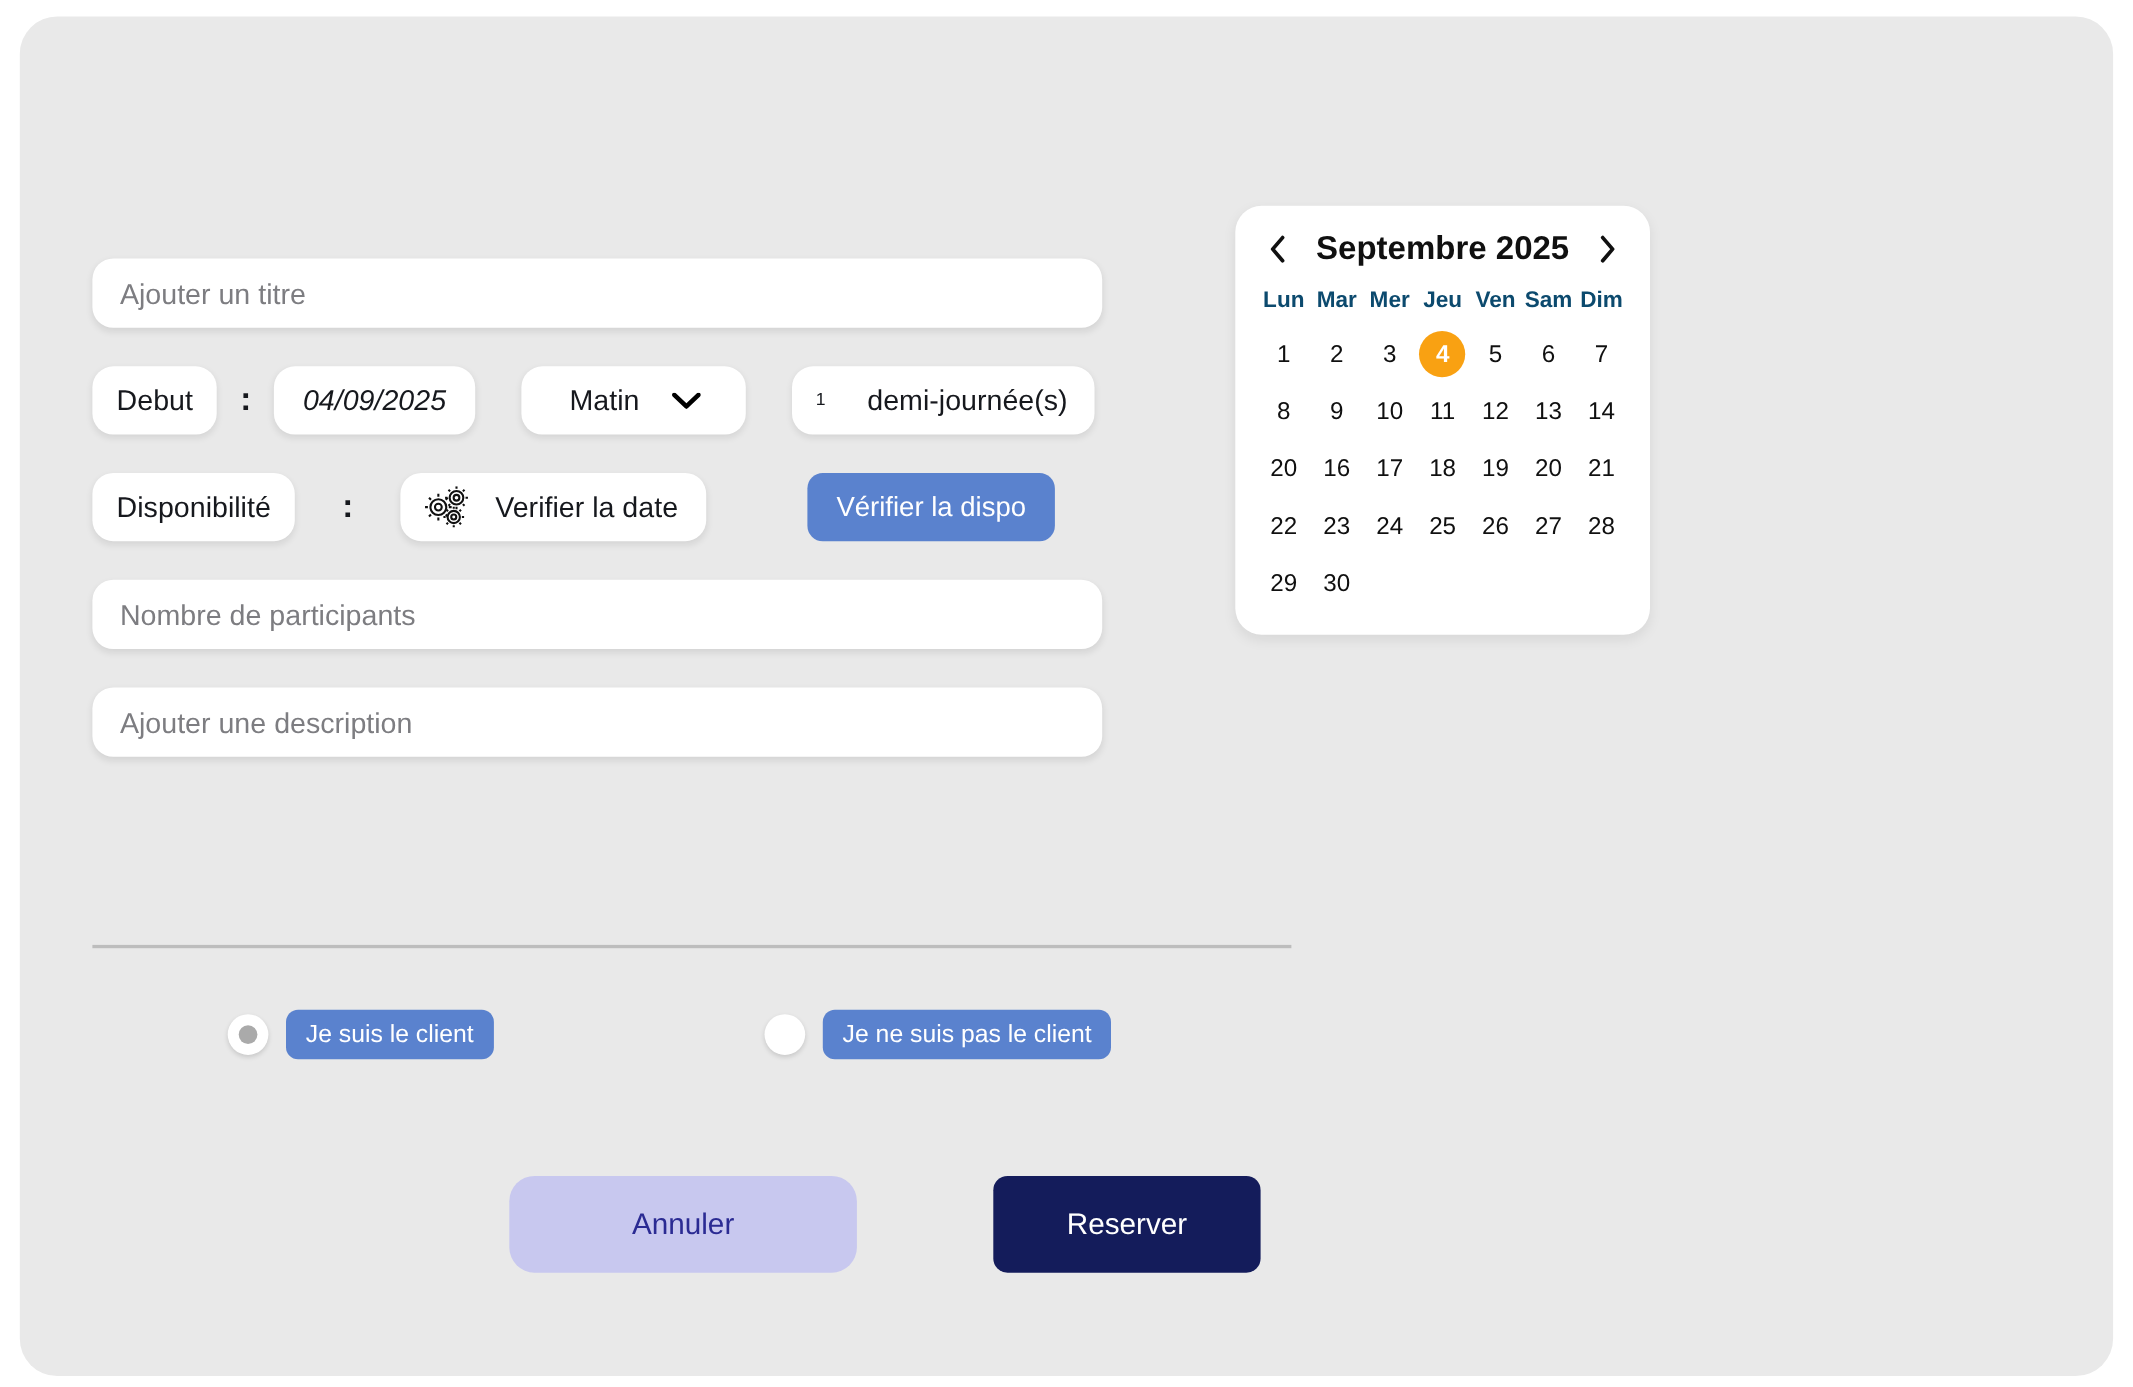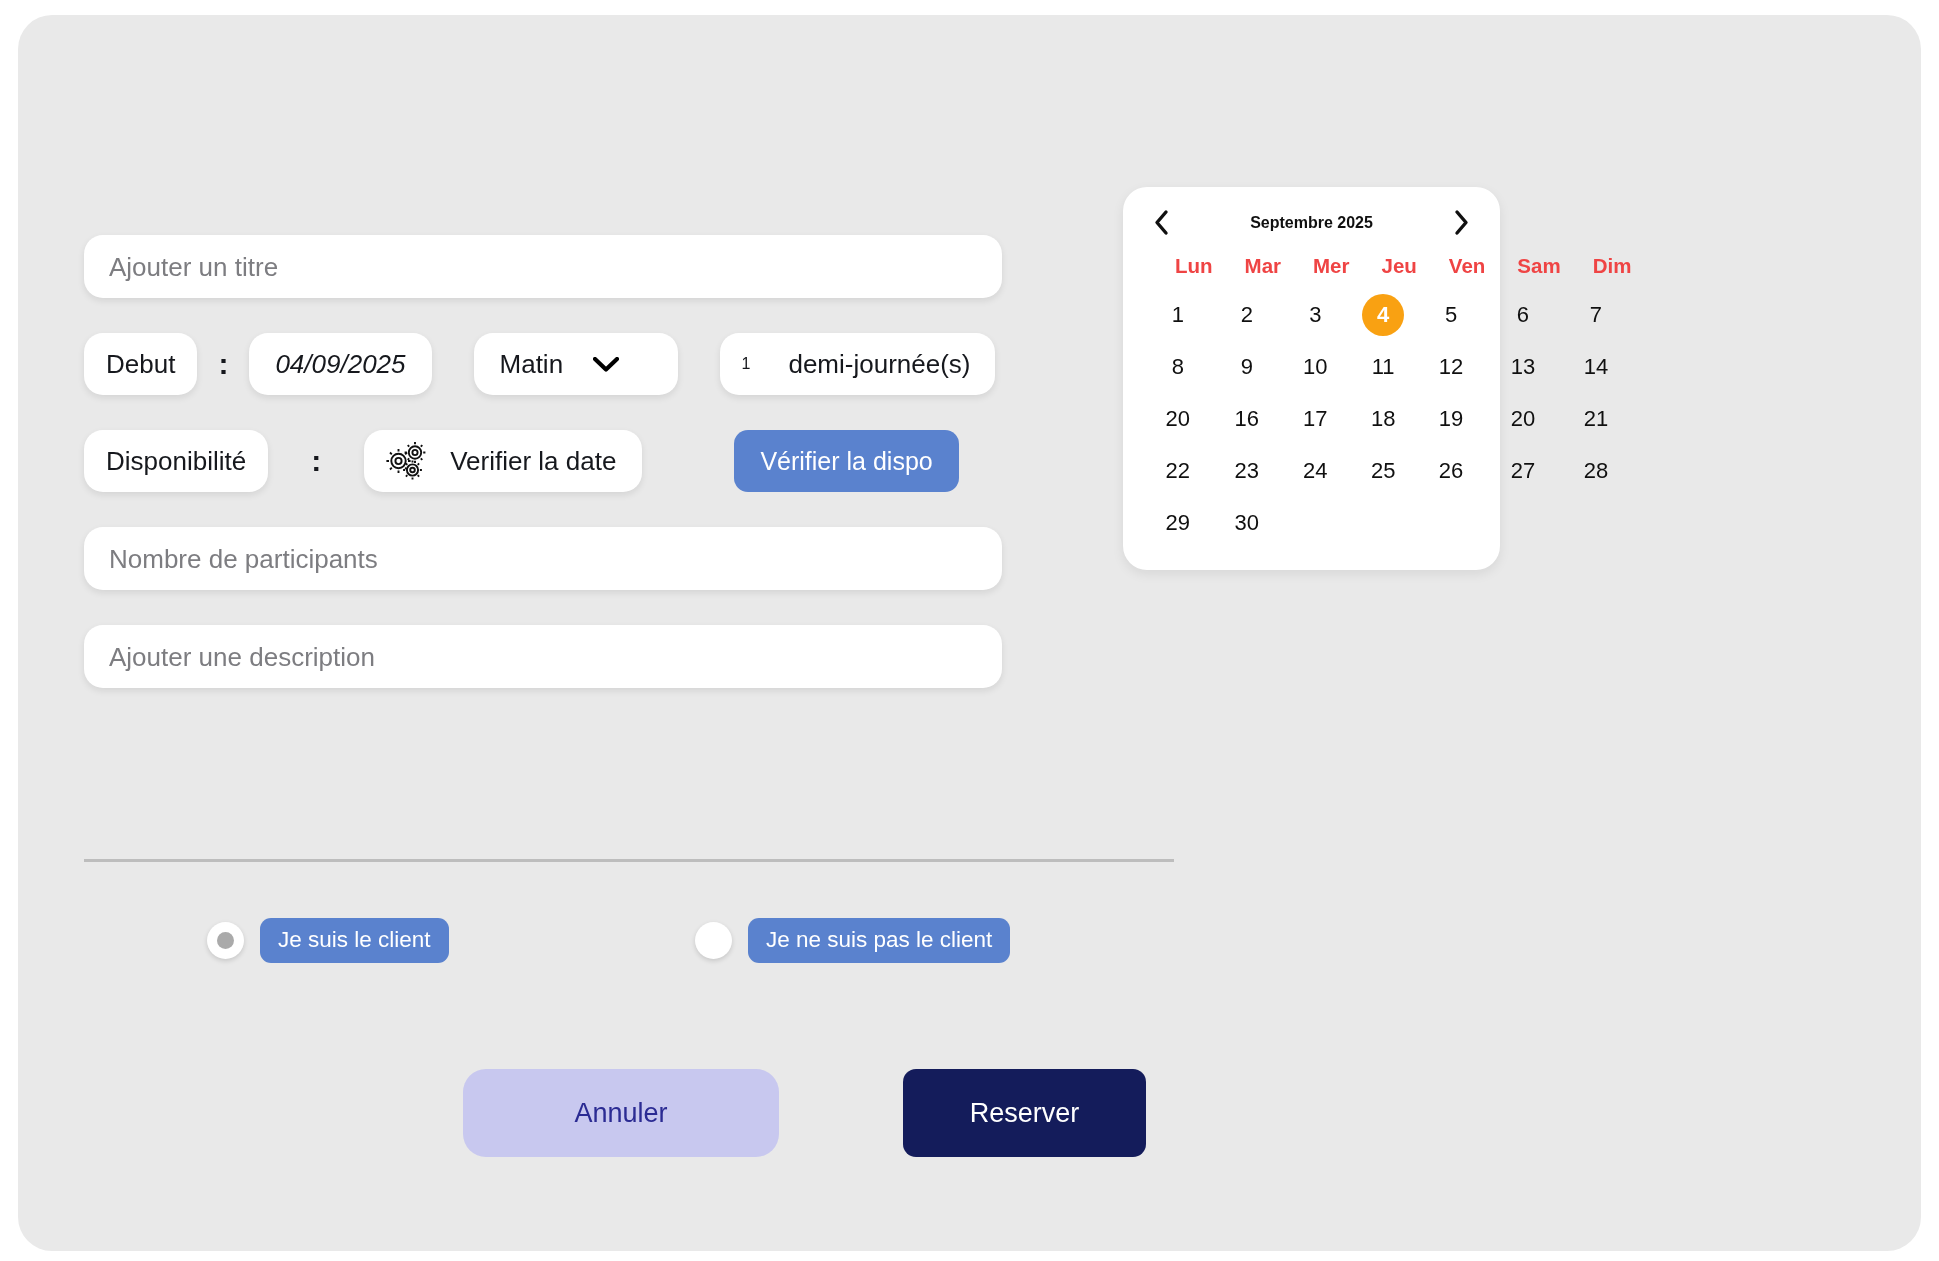--- a/index.html
+++ b/index.html
@@ -128,21 +128,21 @@
     text-align: center;
     font-size: 30px;
     font-weight: 700;
     color: #16181d;
     flex: 0 0 auto;
   }
   .pill-date       { padding: 0 26px; font-style: italic; }
   .pill-select {
     padding: 0 22px 0 26px;
     min-width: 204px;
-    justify-content: flex-start;
+    justify-content: center;
     gap: 30px;
   }
   .chev-down {
     width: 26px;
     height: 15px;
     flex: 0 0 auto;
   }
   .pill-halfday {
     padding: 0 24px 0 22px;
     gap: 38px;
@@ -275,36 +275,35 @@
     margin-bottom: 18px;
   }
   .cal-nav {
     background: none;
     border: none;
     padding: 0 4px;
     cursor: pointer;
     line-height: 0;
   }
   .cal-title {
-    font-size: 16px;
+    font-size: 30px;
     font-weight: 700;
     color: #101010;
   }
   .cal-grid {
     display: grid;
     grid-template-columns: repeat(7, 1fr);
     row-gap: 10px;
   }
   .cal-dow {
     text-align: center;
     font-size: 20.5px;
     font-weight: 700;
-    color: #ef4444;
+    color: #0c4a6e;
     padding-bottom: 6px;
-    margin-left: 32px;
   }
   .cal-cell {
     height: 42px;
     display: flex;
     align-items: center;
     justify-content: center;
   }
   .cal-day {
     width: 42px;
     height: 42px;

